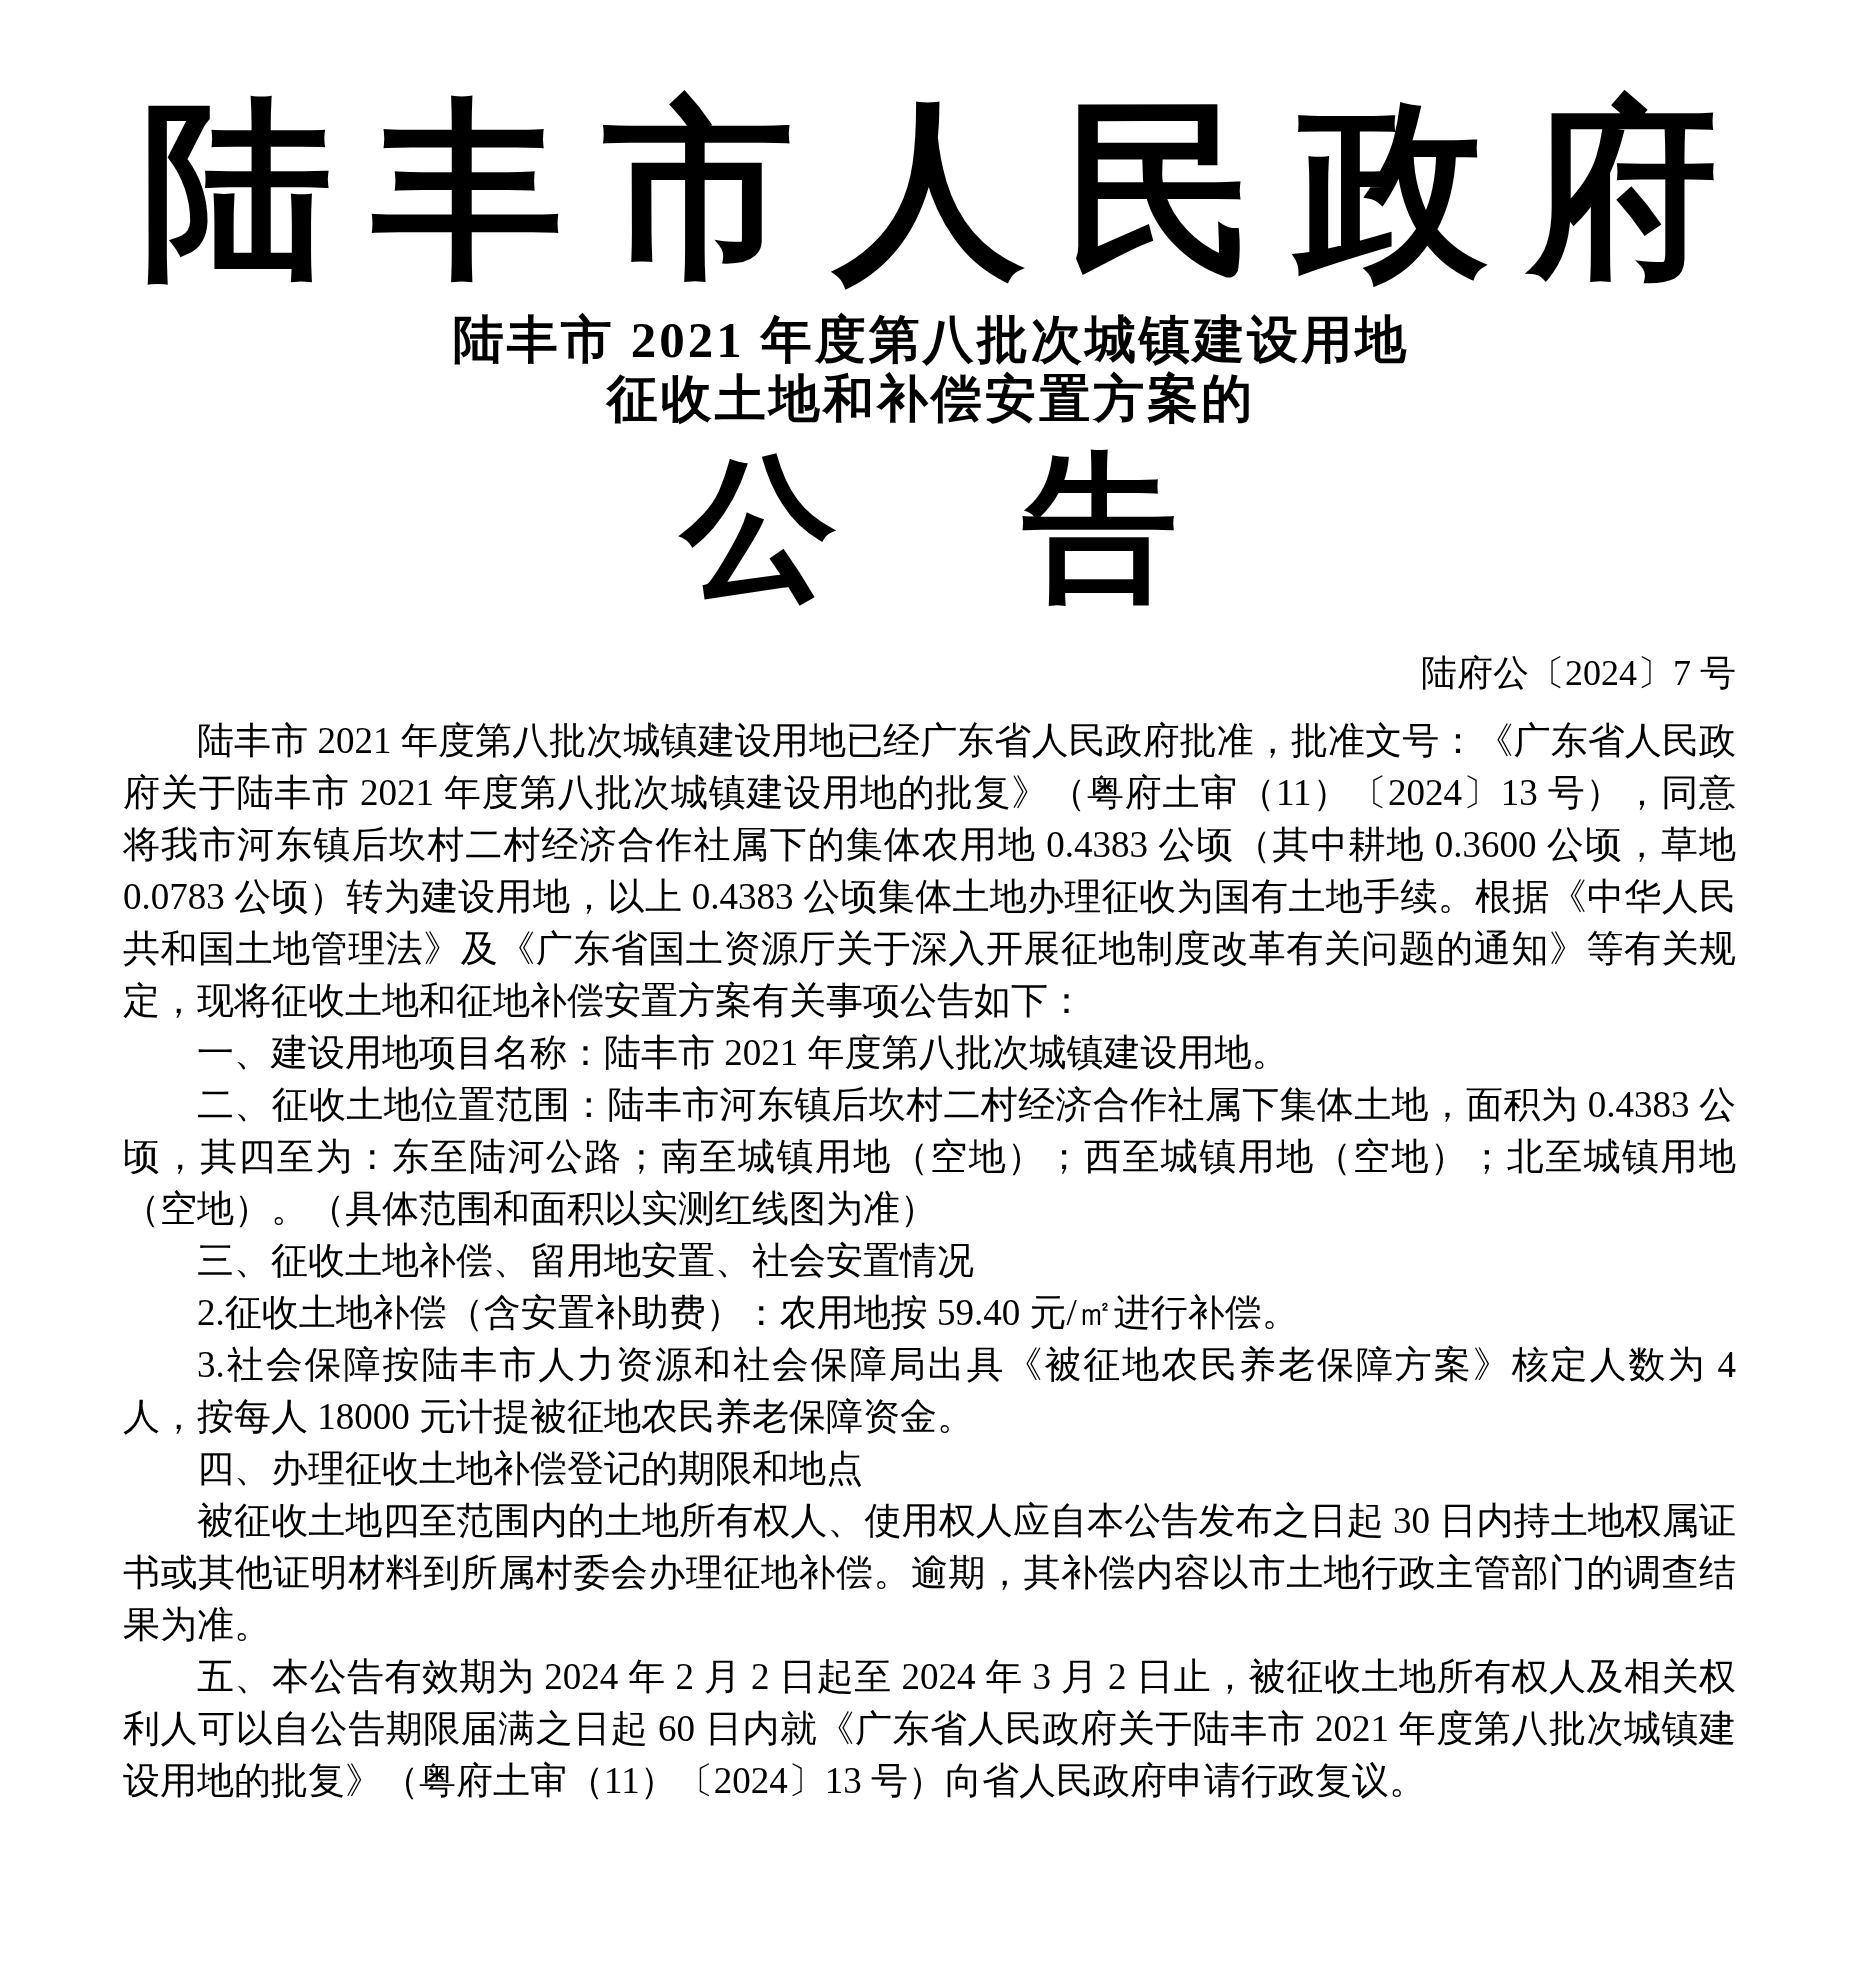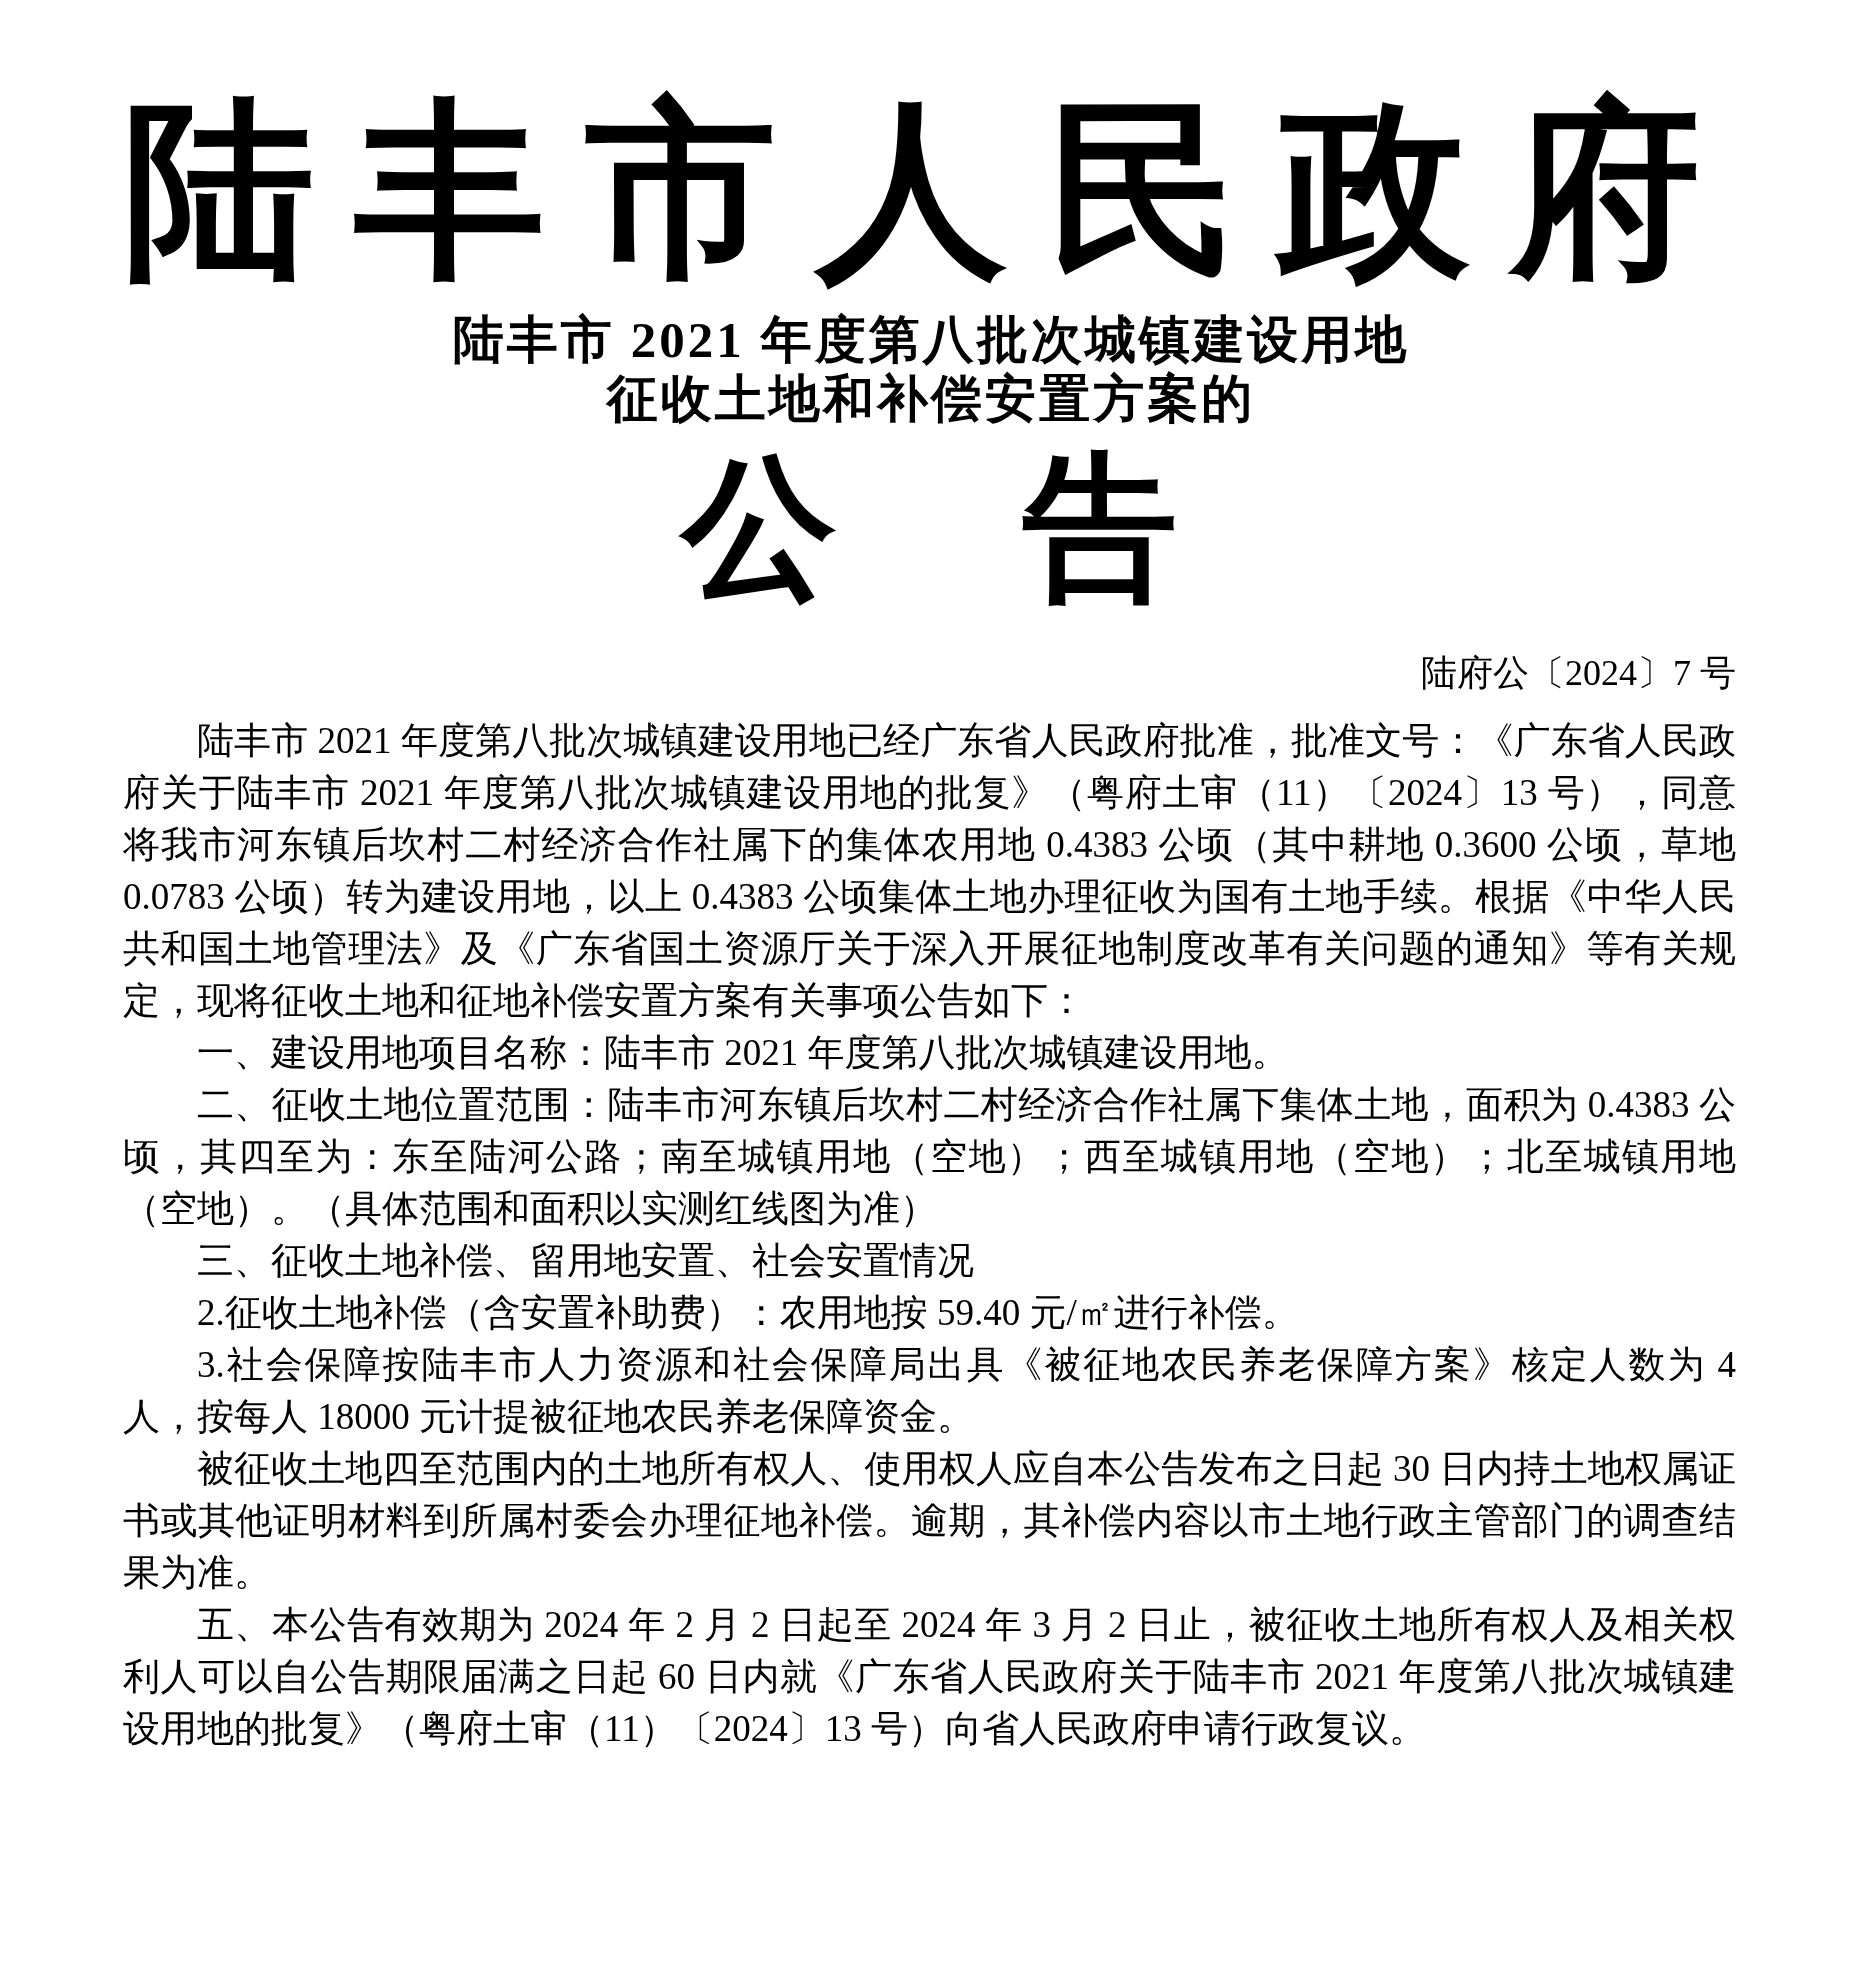--- a/index.html
+++ b/index.html
@@ -11,21 +11,21 @@
     color: #000;
     font-family: "Liberation Serif", "DejaVu Serif", serif;
     overflow: hidden;
   }
   .content { padding: 0 121px 0 123px; }
 
   .main-title {
     margin-top: 89px;
     font-size: 191px;
     font-weight: 900;
-    text-align: left;
+    text-align: center;
     letter-spacing: 0.21em;
     margin-right: -0.21em;
     line-height: 1.08;
     white-space: nowrap;
   }
   .subtitle {
     font-size: 51px;
     font-weight: 900;
     text-align: center;
     letter-spacing: 0.06em;
@@ -69,20 +69,21 @@
     <div class="gonggao">公　告</div>
     <div class="doc-number">陆府公〔2024〕7 号</div>
 
     <div class="body-text">
       <p>陆丰市 2021 年度第八批次城镇建设用地已经广东省人民政府批准，批准文号：《广东省人民政府关于陆丰市 2021 年度第八批次城镇建设用地的批复》（粤府土审（11）〔2024〕13 号），同意将我市河东镇后坎村二村经济合作社属下的集体农用地 0.4383 公顷（其中耕地 0.3600 公顷，草地 0.0783 公顷）转为建设用地，以上 0.4383 公顷集体土地办理征收为国有土地手续。根据《中华人民共和国土地管理法》及《广东省国土资源厅关于深入开展征地制度改革有关问题的通知》等有关规定，现将征收土地和征地补偿安置方案有关事项公告如下：</p>
       <p>一、建设用地项目名称：陆丰市 2021 年度第八批次城镇建设用地。</p>
       <p>二、征收土地位置范围：陆丰市河东镇后坎村二村经济合作社属下集体土地，面积为 0.4383 公顷，其四至为：东至陆河公路；南至城镇用地（空地）；西至城镇用地（空地）；北至城镇用地（空地）。（具体范围和面积以实测红线图为准）</p>
       <p>三、征收土地补偿、留用地安置、社会安置情况</p>
       <p>2.征收土地补偿（含安置补助费）：农用地按 59.40 元/㎡进行补偿。</p>
       <p>3.社会保障按陆丰市人力资源和社会保障局出具《被征地农民养老保障方案》核定人数为 4 人，按每人 18000 元计提被征地农民养老保障资金。</p>
+      <p>四、办理征收土地补偿登记的期限和地点</p>
       <p>被征收土地四至范围内的土地所有权人、使用权人应自本公告发布之日起 30 日内持土地权属证书或其他证明材料到所属村委会办理征地补偿。逾期，其补偿内容以市土地行政主管部门的调查结果为准。</p>
       <p>五、本公告有效期为 2024 年 2 月 2 日起至 2024 年 3 月 2 日止，被征收土地所有权人及相关权利人可以自公告期限届满之日起 60 日内就《广东省人民政府关于陆丰市 2021 年度第八批次城镇建设用地的批复》（粤府土审（11）〔2024〕13 号）向省人民政府申请行政复议。</p>
 
     </div>
   </div>
 
 </div>
 
 
 </body></html>

